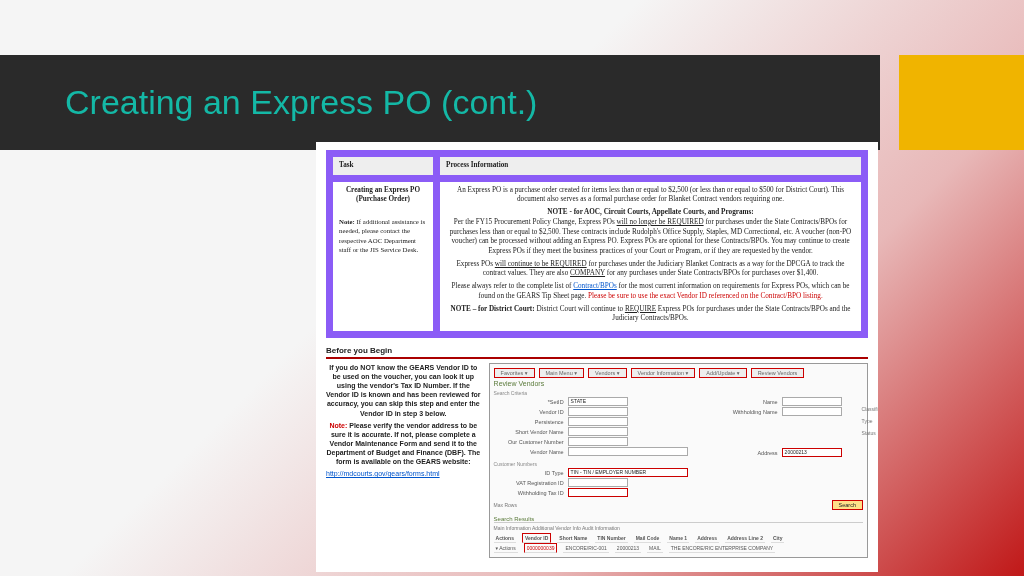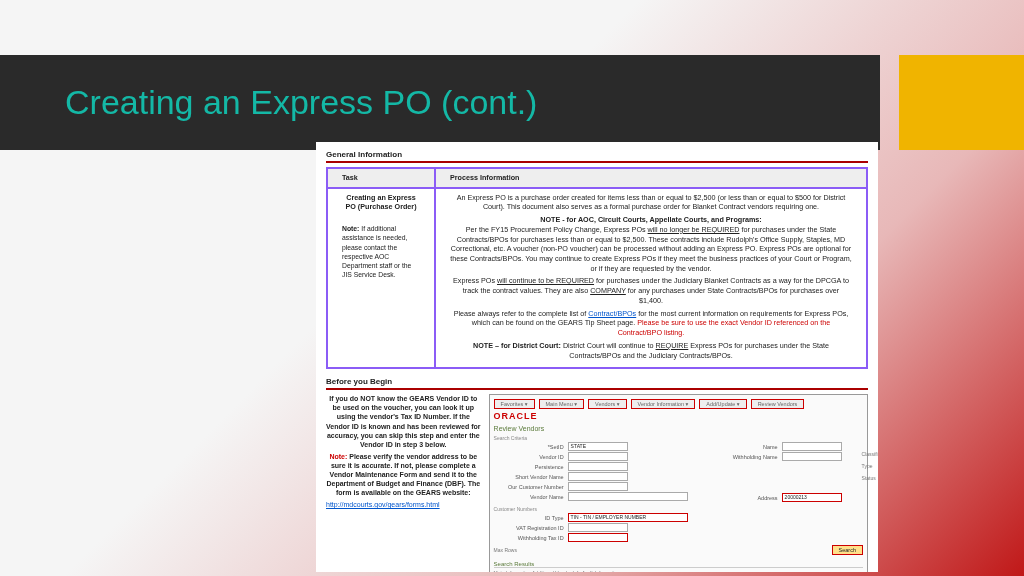--- a/index.html
+++ b/index.html
@@ -53,25 +53,26 @@
     border-bottom: 2px solid #a00;
     padding-bottom: 2px;
     margin-bottom: 4px;
   }
   table.info {
     width: 100%;
     border-collapse: collapse;
     margin-bottom: 8px;
   }
   table.info th, table.info td {
-    border: 2px solid #8b5cf6;
-    padding: 4px 14px;
+    border: 7px solid #8b5cf6;
+    padding: 4px 6px;
     vertical-align: top;
     font-size: 7.2px;
     line-height: 1.35;
+    font-family: Liberation Serif, serif;
   }
   table.info th {
     background: #eee;
     text-align: left;
   }
   .task-col { width: 20%; text-align: center; font-weight: bold; }
   .note-col { font-weight: normal; font-size: 6.8px; }
   .red { color: #c00; }
   .blue { color: #0055cc; text-decoration: underline; }
   .u { text-decoration: underline; }
@@ -147,21 +148,20 @@
 </head>
 <body>
 
 <div class="title-bar">
   <div class="title-text">Creating an Express PO (cont.)</div>
 </div>
 <div class="accent-block"></div>
 
 <div class="doc">
 
-  <h2>General Information</h2>
 
   <table class="info">
     <tbody>
         <tr>
       <th>Task</th>
       <th>Process Information</th>
     </tr>
     <tr>
       <td class="task-col">
         <div style="margin-bottom:12px;">Creating an Express PO (Purchase Order)</div>
@@ -202,21 +202,20 @@
 
     <div class="byb-right">
       <div class="oracle-tabs">
         <span class="oracle-tab">Favorites ▾</span>
         <span class="oracle-tab">Main Menu ▾</span>
         <span class="oracle-tab">Vendors ▾</span>
         <span class="oracle-tab">Vendor Information ▾</span>
         <span class="oracle-tab">Add/Update ▾</span>
         <span class="oracle-tab">Review Vendors</span>
       </div>
-      <div class="oracle-logo">ORACLE</div>
       <div class="oracle-section">Review Vendors</div>
       <div style="font-size:5px;color:#888;">Search Criteria</div>
 
       <div style="display:flex;gap:20px;">
         <div>
           <div class="form-row">
               <span class="form-label">*SetID</span>
               <span class="form-input" style="font-size:5px;padding-left:2px;">STATE</span>
             </div>
           <div class="form-row">

